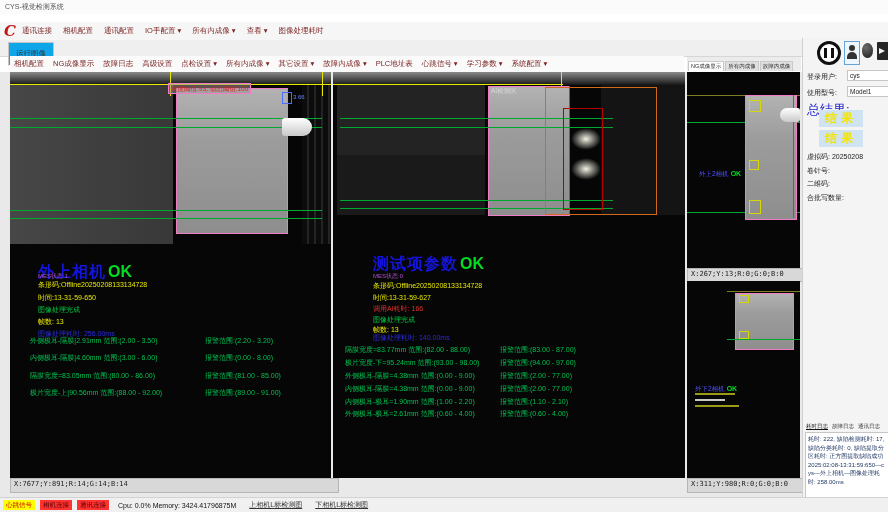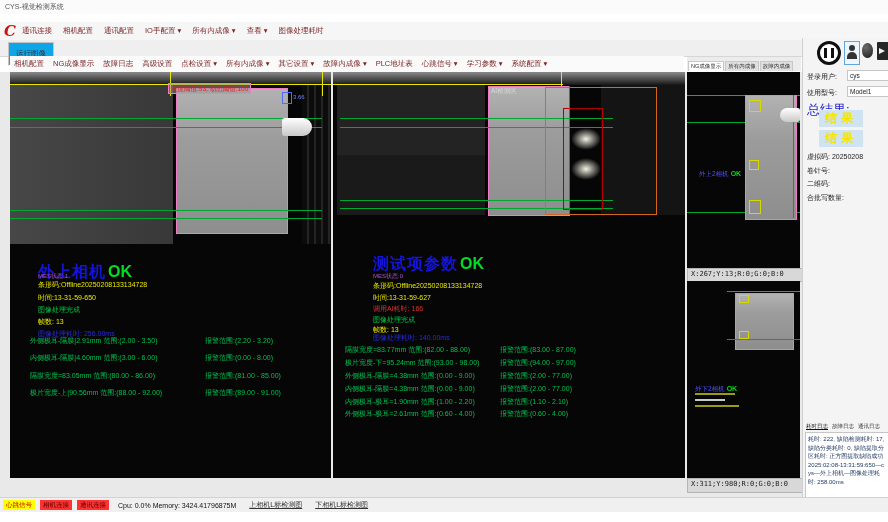--- a/index.html
+++ b/index.html
@@ -198,20 +198,23 @@
         <div class="m-row">
           <span class="m-text">隔膜宽度=83.05mm 范围:(80.00 - 86.00)</span>
           <span class="m-alarm">报警范围:(81.00 - 85.00)</span>
         </div>
         <div class="m-row">
           <span class="m-text">极片宽度-上|90.56mm 范围:(88.00 - 92.00)</span>
           <span class="m-alarm">报警范围:(89.00 - 91.00)</span>
         </div>
       </div>
   </div>
+  <div class="abs strip lv-strip">
+    <span>X:7677;Y:891;R:14;G:14;B:14</span>
+  </div>
 
   <div class="abs view mv">
     <div class="abs band-top" style="left:0;width:352px;"></div>
     <div class="abs" style="left:4px;top:13px;width:148px;height:70px;background:#232323;"></div>
     <div class="abs" style="left:4px;top:83px;width:148px;height:60px;background:#1a1a1a;"></div>
     <div class="abs" style="left:268px;top:13px;width:84px;height:130px;background:#141414;"></div>
     <div class="abs line-y" style="left:0;top:12px;width:230px;height:1px;"></div>
     <div class="abs line-y" style="left:228px;top:0;width:1px;height:24px;"></div>
     <div class="abs cell-block" style="left:155px;top:14px;width:80px;height:128px;"></div>
     <span class="abs ai-label" style="left:158px;top:15px;">AI检测区</span>

